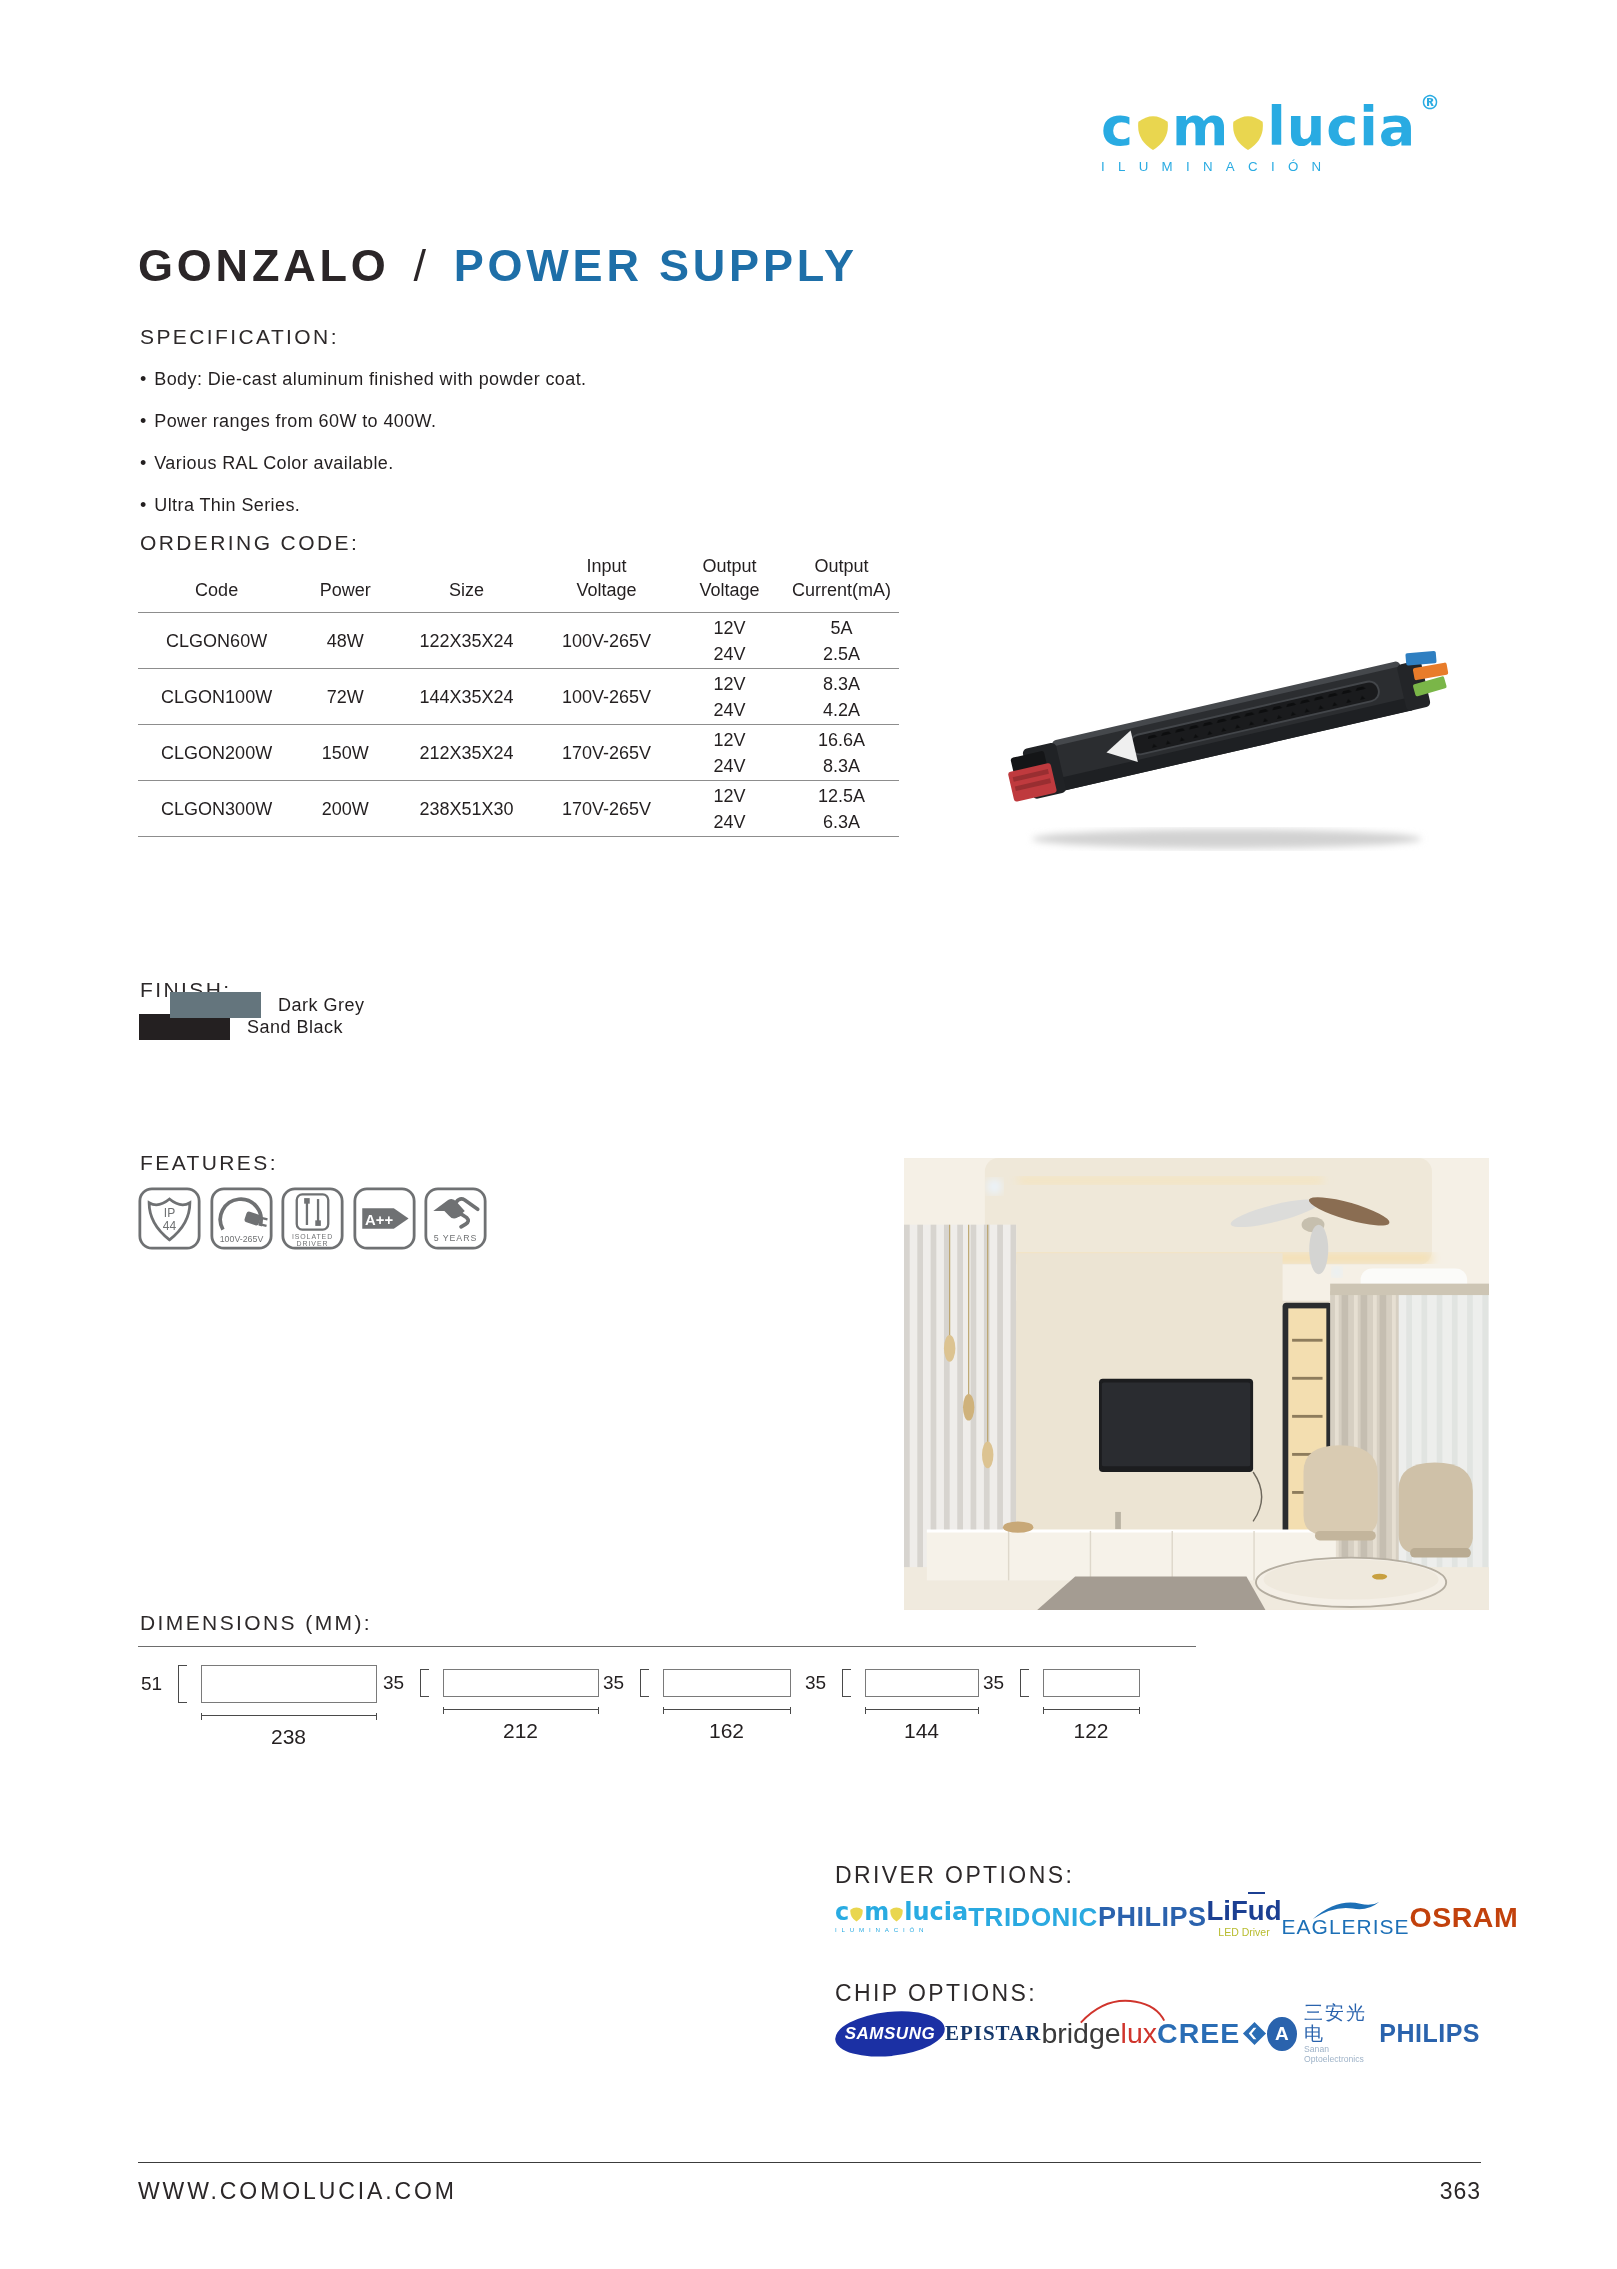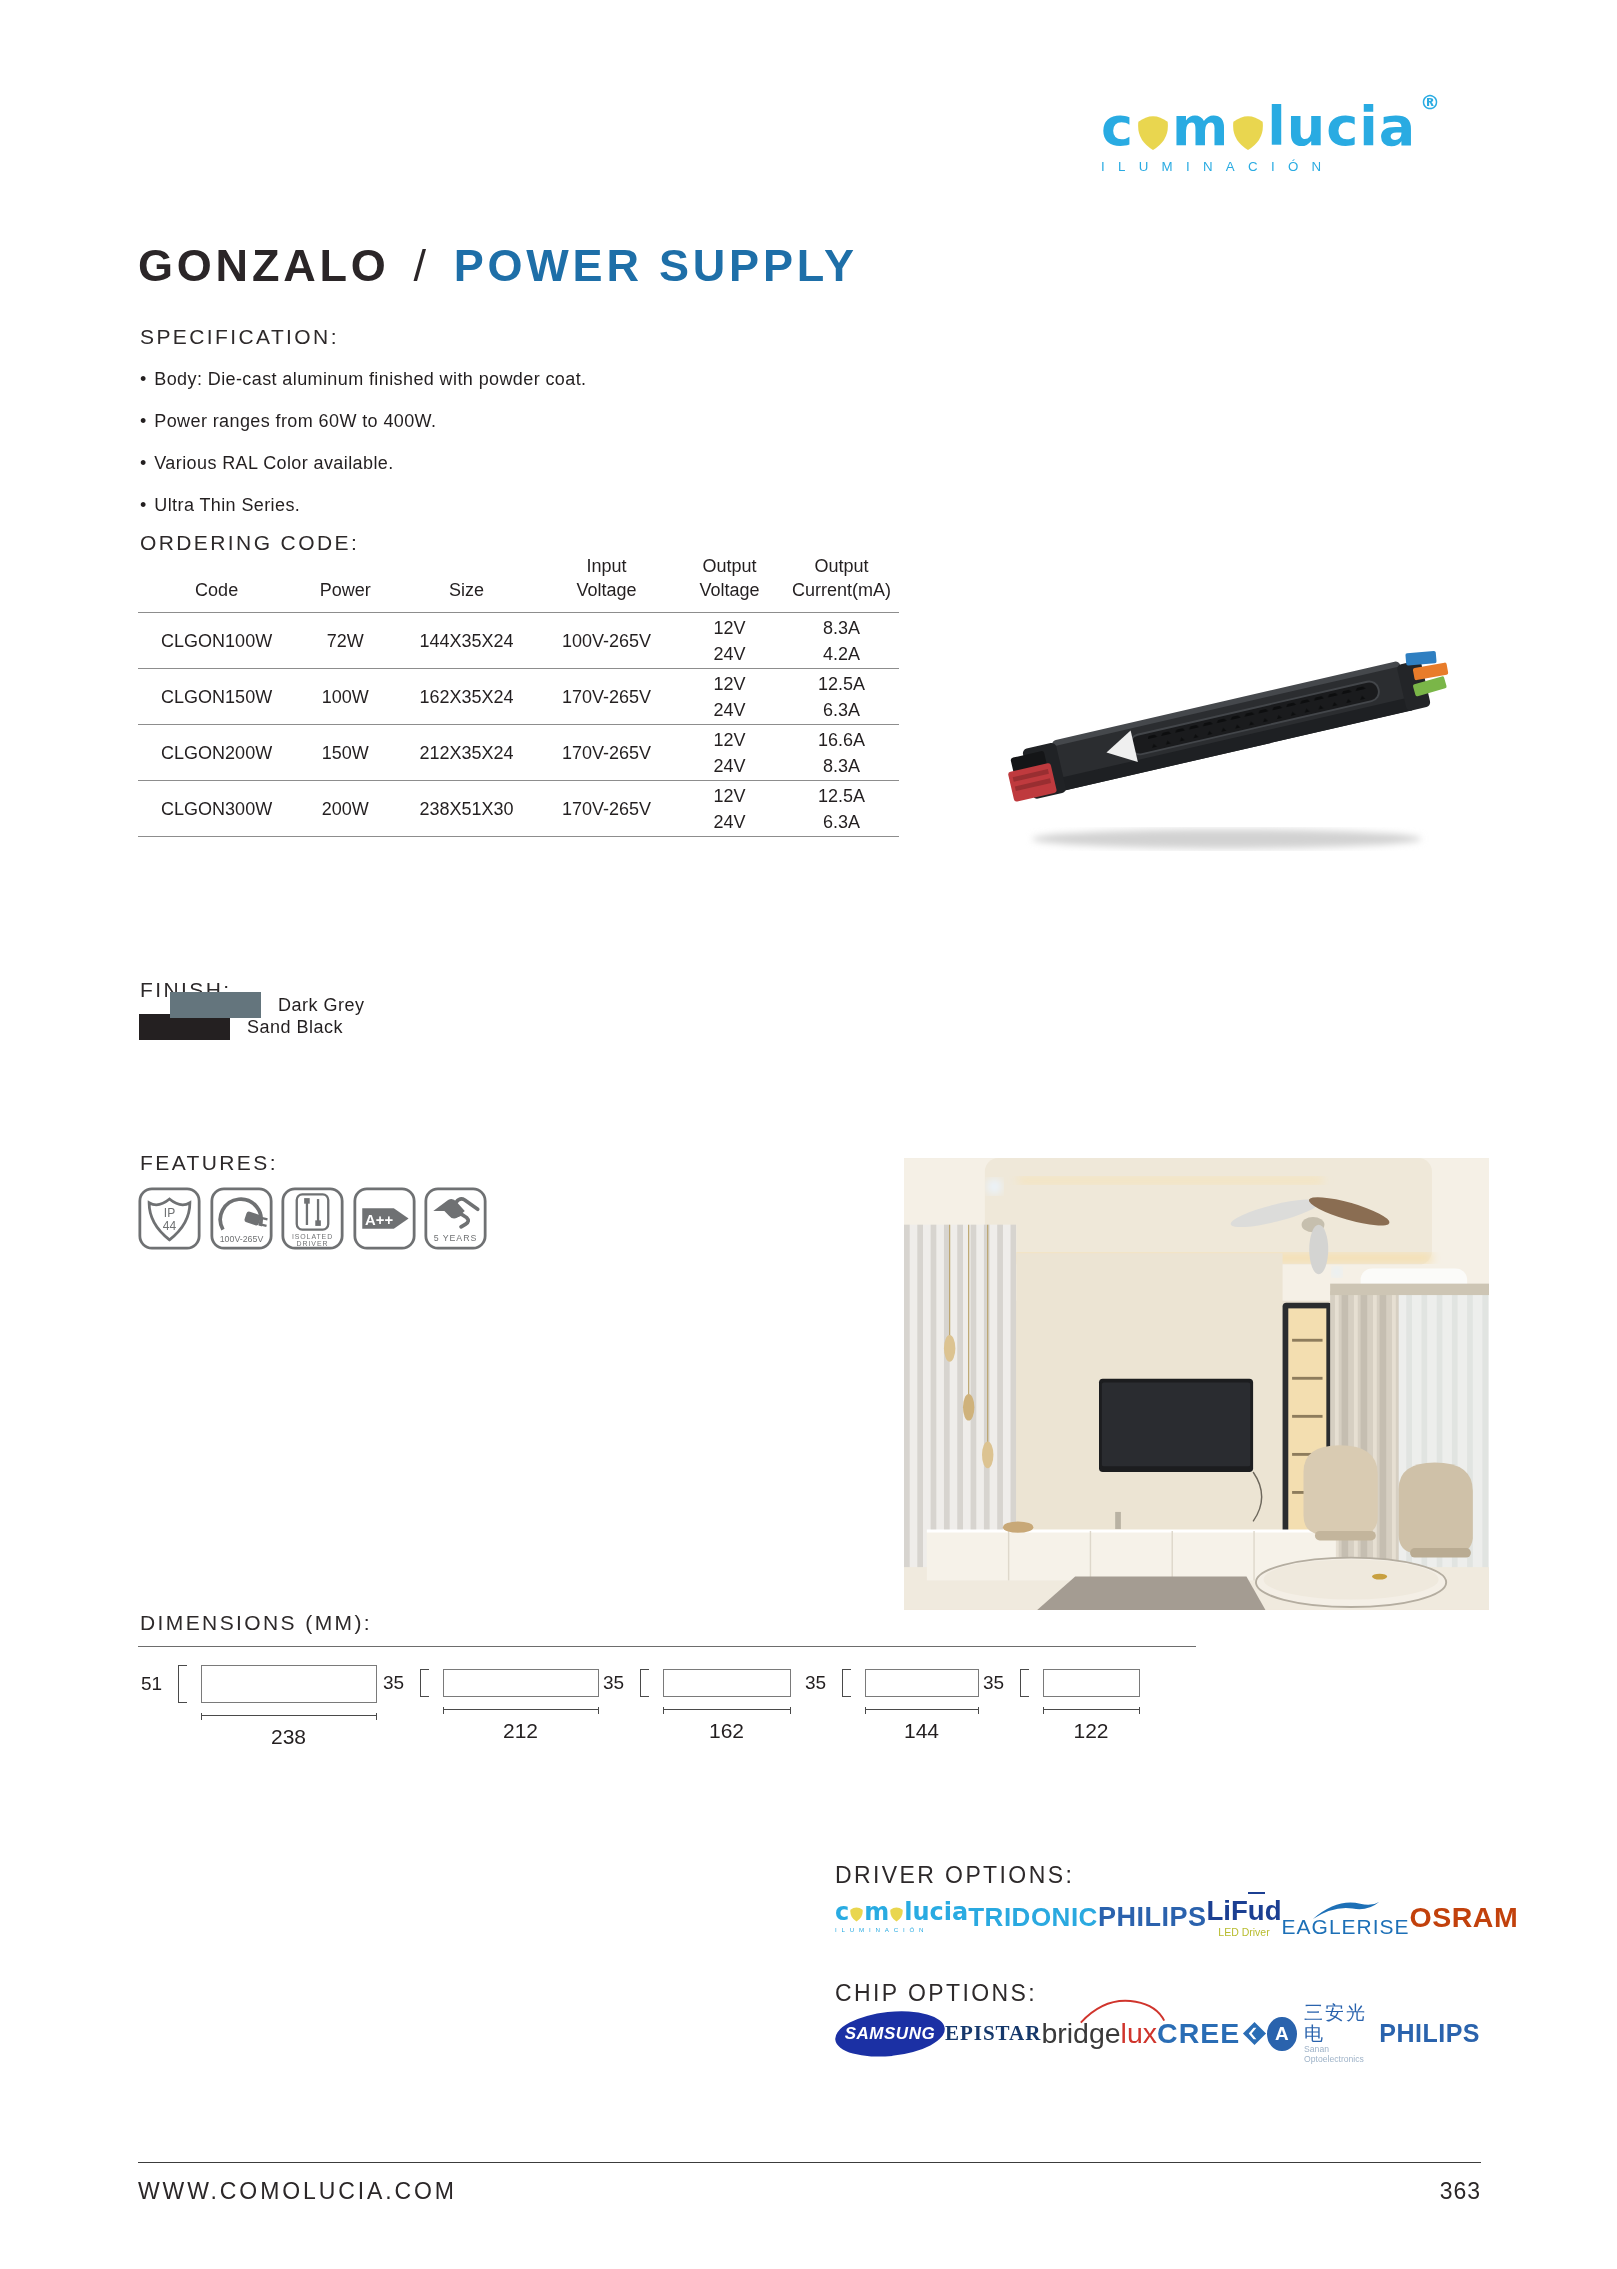--- a/index.html
+++ b/index.html
@@ -162,45 +162,45 @@
             <div>Voltage</div>
           </th>
         <th class="c-oc">
             <div>Output</div>
             <div>Current(mA)</div>
           </th>
       </tr>
     </thead>
     <tbody>
       <tr>
+        <td>CLGON60W</td>
+          <td>48W</td>
+        <td>122X35X24</td>
+          <td>100V-265V</td>
+        <td>
+            <div>12V</div>
+            <div>24V</div>
+          </td>
+        <td>
+            <div>5A</div>
+            <div>2.5A</div>
+          </td>
+      </tr>
+      <tr>
         <td>CLGON100W</td>
           <td>72W</td>
         <td>144X35X24</td>
           <td>100V-265V</td>
         <td>
             <div>12V</div>
             <div>24V</div>
           </td>
         <td>
             <div>8.3A</div>
             <div>4.2A</div>
-          </td>
-      </tr>
-      <tr>
-        <td>CLGON150W</td>
-          <td>100W</td>
-        <td>162X35X24</td>
-          <td>170V-265V</td>
-        <td>
-            <div>12V</div>
-            <div>24V</div>
-          </td>
-        <td>
-            <div>12.5A</div>
-            <div>6.3A</div>
           </td>
       </tr>
       <tr>
         <td>CLGON200W</td>
           <td>150W</td>
         <td>212X35X24</td>
           <td>170V-265V</td>
         <td>
             <div>12V</div>
             <div>24V</div>

